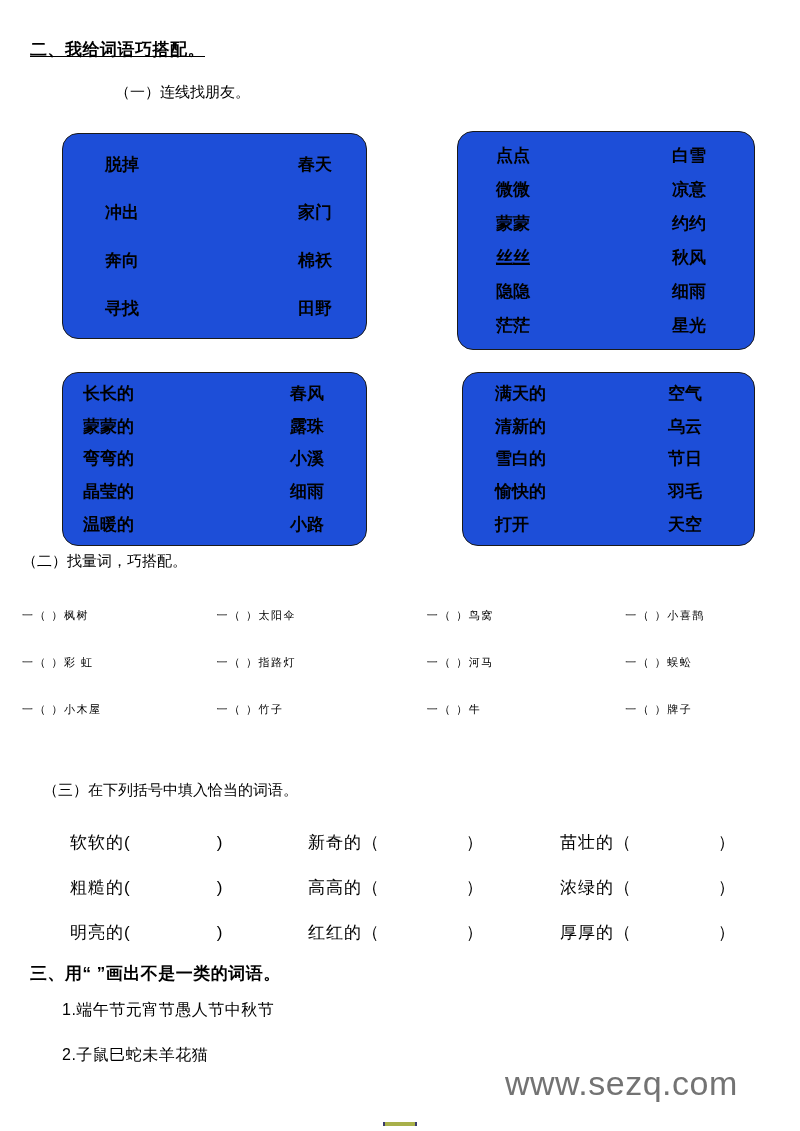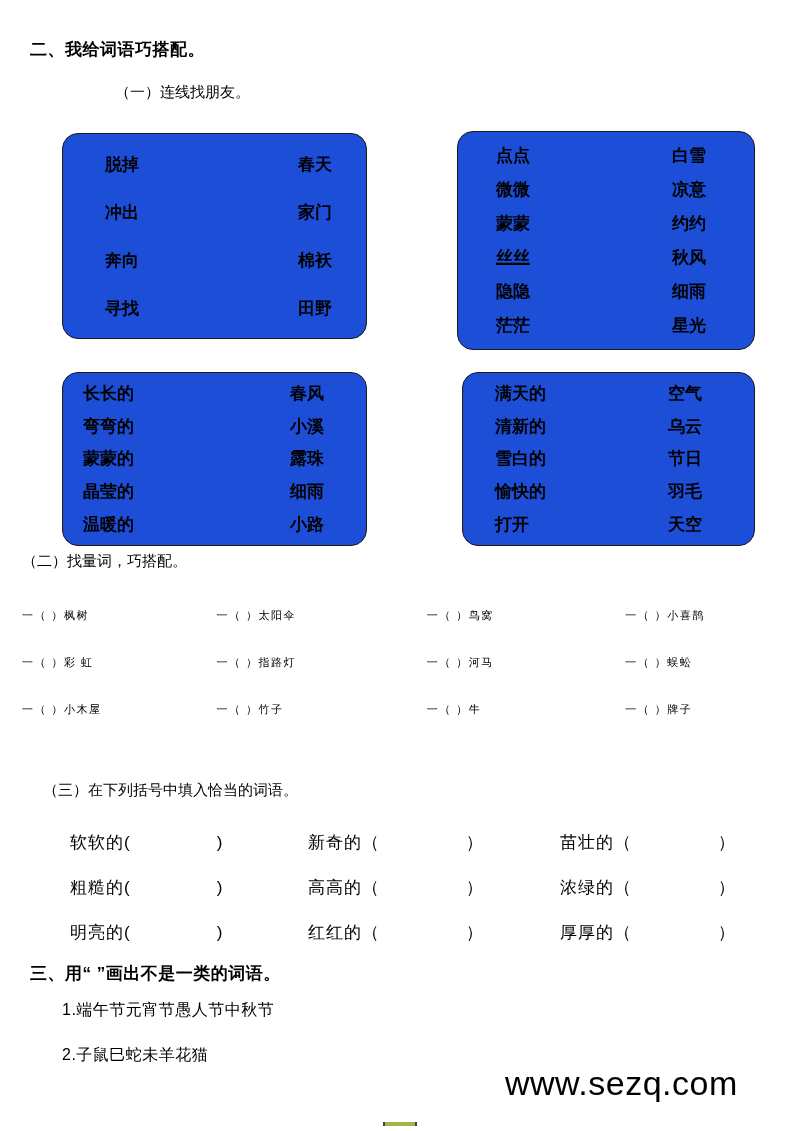--- a/index.html
+++ b/index.html
@@ -23,21 +23,21 @@
 
   
   .section-heading {
     position: absolute;
     font-family: "Liberation Sans", sans-serif;
     font-weight: bold;
     font-size: 17px;
     letter-spacing: 0.5px;
     white-space: nowrap;
   }
-  #heading-two   { left: 30px; top: 38px; }
+  #heading-two   { left: 30px; top: 38px; text-decoration: underline; }
   #heading-three { left: 30px; top: 962px; }
 
   .subsection-heading {
     position: absolute;
     font-family: "Liberation Sans", sans-serif;
     font-size: 15px;
     white-space: nowrap;
   }
   #sub-one   { left: 115px; top: 83px; }
   #sub-two   { left: 22px;  top: 552px; }
@@ -227,26 +227,26 @@
         </div>
       </div>
   </div>
   <div class="match-box" id="match-box-3">
     <div class="match-rows">
         <div class="match-row">
           <span class="match-left">长长的</span>
           <span class="match-right">春风</span>
         </div>
         <div class="match-row">
+          <span class="match-left">蒙蒙的</span>
+          <span class="match-right">露珠</span>
+        </div>
+        <div class="match-row">
           <span class="match-left">弯弯的</span>
           <span class="match-right">小溪</span>
-        </div>
-        <div class="match-row">
-          <span class="match-left">蒙蒙的</span>
-          <span class="match-right">露珠</span>
         </div>
         <div class="match-row">
           <span class="match-left">晶莹的</span>
           <span class="match-right">细雨</span>
         </div>
         <div class="match-row">
           <span class="match-left">温暖的</span>
           <span class="match-right">小路</span>
         </div>
       </div>
@@ -319,17 +319,17 @@
       </div>
     </div>
 
   <div class="section-heading" id="heading-three">三、用“ ”画出不是一类的词语。</div>
 
   <div class="q-list" id="question-list">
       <div class="q-item">1.端午节元宵节愚人节中秋节</div>
       <div class="q-item">2.子鼠巳蛇未羊花猫</div>
     </div>
 
-  <div id="watermark" style="color: #000000;">www.sezq.com</div>
+  <div id="watermark" style="color: #737373;">www.sezq.com</div>
 
   <div id="bottom-bar" style="background: rgb(168, 176, 74); border-left-color: rgb(59, 59, 107); border-right-color: rgb(59, 59, 107);"></div>
 
 </div>
 
 </body></html>

